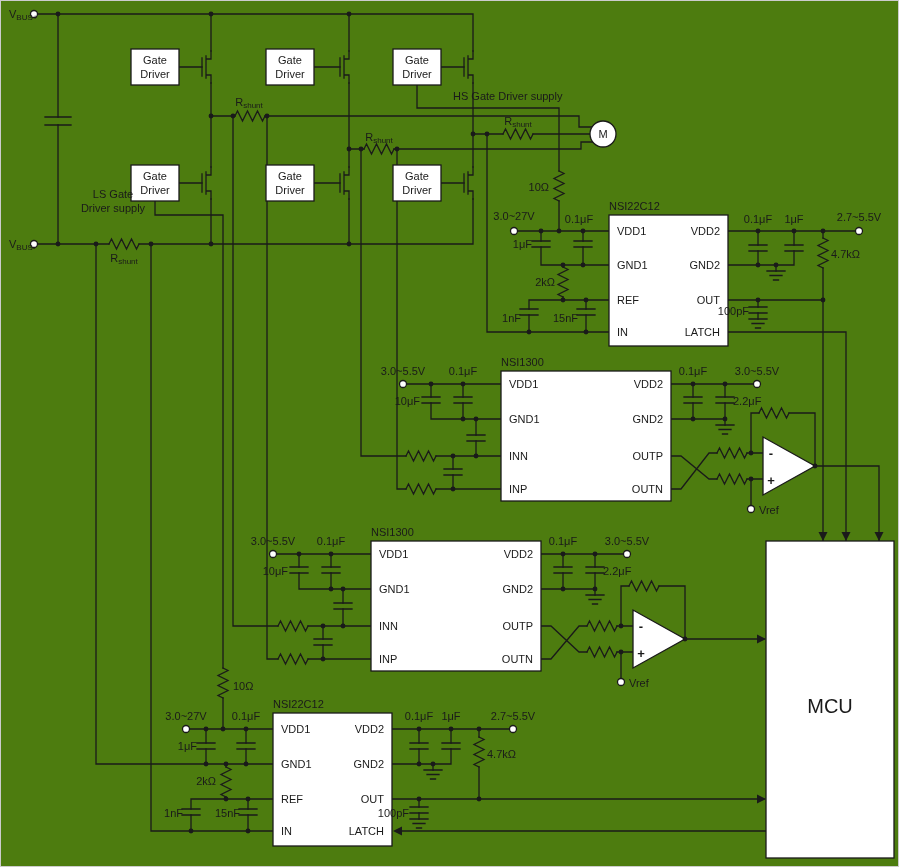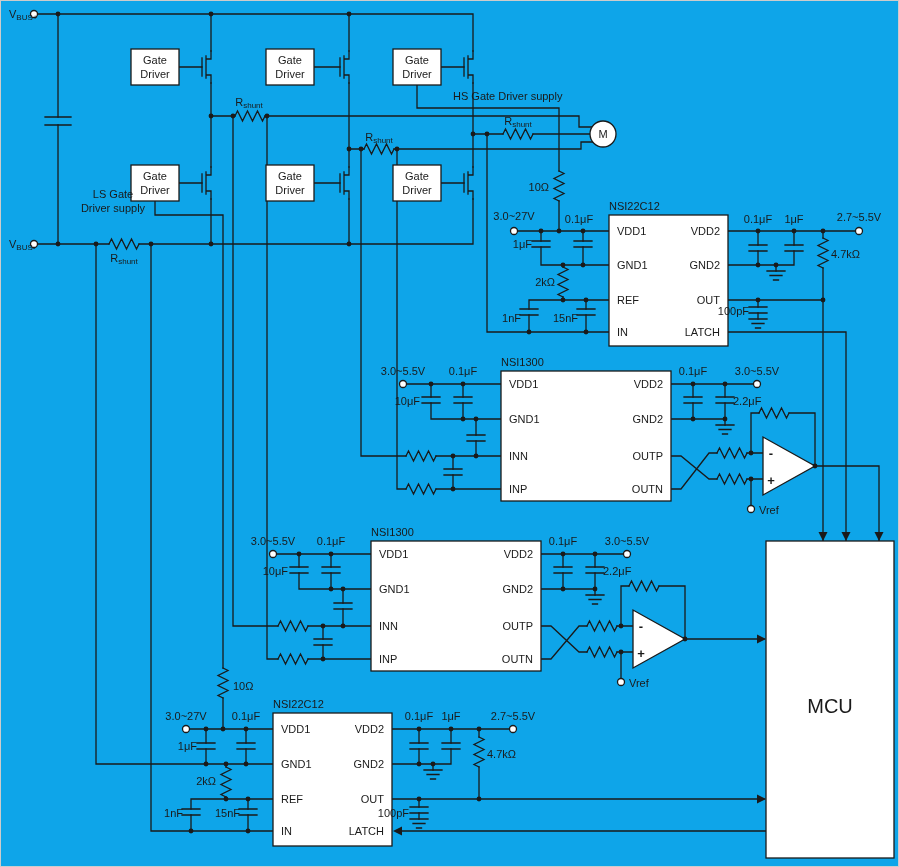--- a/index.html
+++ b/index.html
@@ -1,16 +1,16 @@
 <!DOCTYPE html>
 <html><head>
 <meta charset="utf-8">
 <style>
   html,body{margin:0;padding:0;background:#ffffff;}
-  .stage{position:relative;width:899px;height:867px;background:#0ea5e9;border:1px solid #cccccc;box-sizing:border-box;overflow:hidden;}
+  .stage{position:relative;width:899px;height:867px;background:#4d7c0f;border:1px solid #cccccc;box-sizing:border-box;overflow:hidden;}
   svg{display:block;}
   svg text{font-family:"Liberation Sans","DejaVu Sans",sans-serif;fill:#1a1a1a;}
   .t{font-size:11px;}
   .ts{font-size:8px;}
   .tn{font-size:11px;}
   .tm{font-size:20px;}
   .tb{font-size:13px;font-weight:bold;}
   .w{stroke:#1a1a1a;stroke-width:1.3;fill:none;stroke-linecap:square;}
   .box{fill:#ffffff;stroke:#1a1a1a;stroke-width:1.3;}
 </style>

